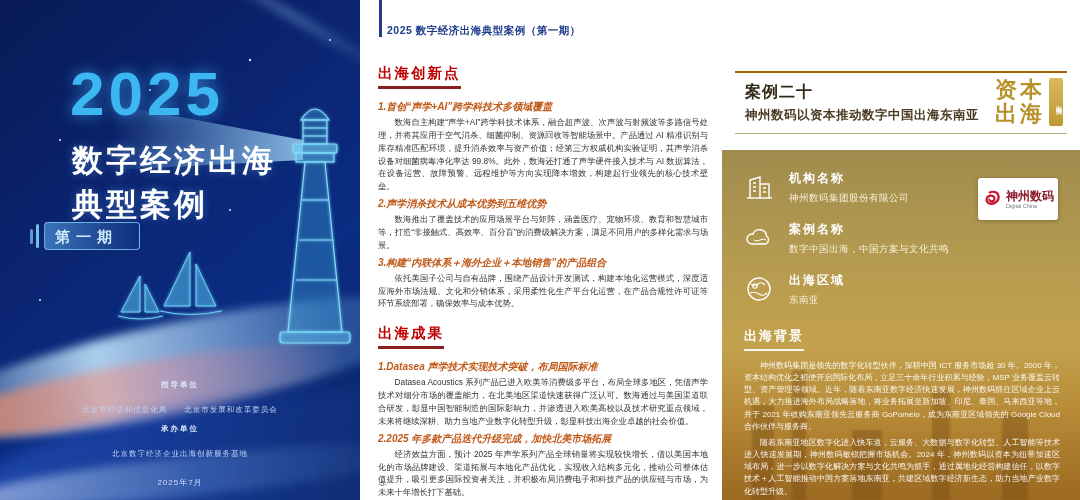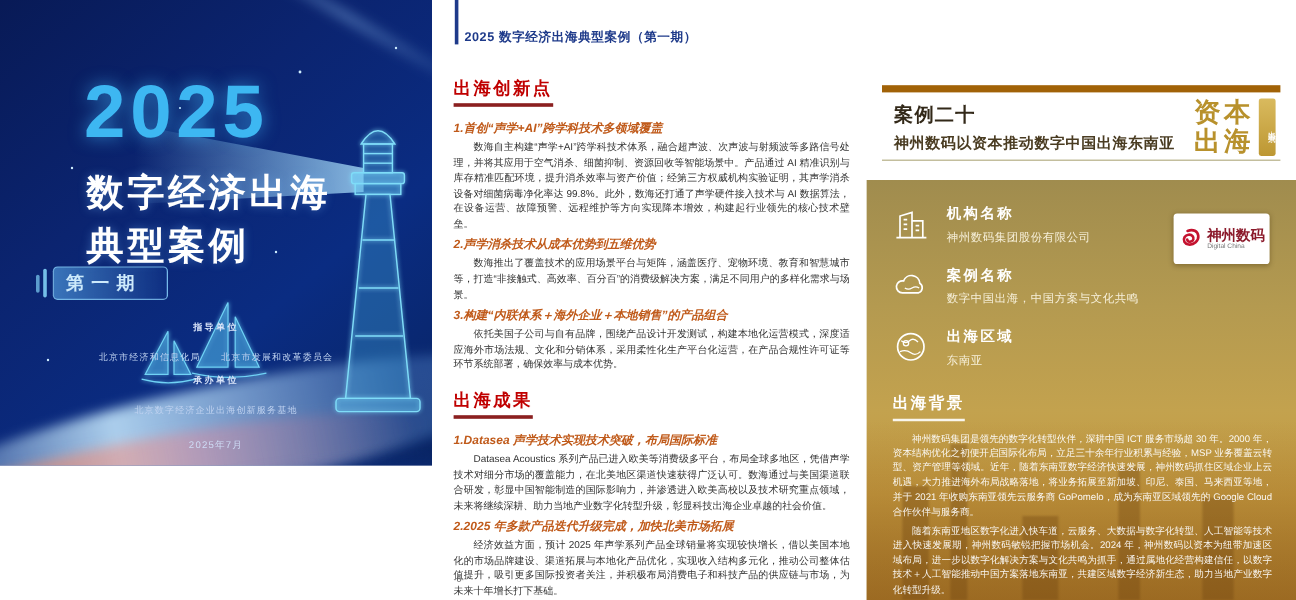--- a/index.html
+++ b/index.html
@@ -1,21 +1,21 @@
 <!DOCTYPE html>
 <html><head>
 <meta charset="utf-8">
 <style>
   * { margin:0; padding:0; box-sizing:border-box; }
   html,body { background:#e8e8e8; }
   .page { position:relative; width:1080px; height:500px; overflow:hidden;
           font-family:"Liberation Sans","DejaVu Sans",sans-serif; display:flex; background:#fff; }
 
   
-  .cover { position:relative; width:360px; height:388px; flex:0 0 360px; overflow:hidden;
+  .cover { position:relative; width:360px; height:500px; flex:0 0 360px; overflow:hidden;
            background:linear-gradient(140deg,#081a56 0%,#0b2470 35%,#0a2c82 65%,#082463 100%); }
   .cover-art { position:absolute; left:0; top:0; }
   .streak { position:absolute; filter:blur(5px); border-radius:50%; pointer-events:none; }
   .streak.s1 { left:-90px; top:322px; width:540px; height:90px; transform:rotate(-12deg);
                background:linear-gradient(90deg,rgba(255,255,255,0) 0%,rgba(200,235,255,.85) 35%,rgba(130,190,255,.25) 80%); }
   .streak.s2 { left:-70px; top:362px; width:430px; height:56px; transform:rotate(-10deg);
                background:linear-gradient(90deg,rgba(255,150,90,.75),rgba(255,120,130,.35) 55%,rgba(255,120,130,0)); }
   .streak.s3 { left:-50px; top:398px; width:580px; height:150px; transform:rotate(-8deg);
                background:linear-gradient(90deg,rgba(45,95,210,.55),rgba(28,60,150,.45) 60%,rgba(28,60,150,.1)); filter:blur(8px); }
   .streak.s4 { left:150px; top:10px; width:280px; height:9px; transform:rotate(30deg);
@@ -45,21 +45,21 @@
   .mid-body { position:absolute; left:18px; right:14px; top:60px; }
   .sec-title { display:inline-block; color:#c00000; font-size:14.5px; font-weight:bold; letter-spacing:2px;
                border-bottom:3px solid #8b2020; padding-bottom:3px; margin:4px 0 7px 0; }
   .item-h { color:#c05a1a; font-size:10px; font-weight:bold; margin:4px 0 2px 0;font-style:italic; }
   .item-p { color:#333333; font-size:8.3px; line-height:1.55; text-align:justify; text-indent:2em; }
   .page-num { position:absolute; left:18px; bottom:13px; font-size:7px; color:#555; }
 
   
   .casepage { position:relative; flex:1; height:500px; background:#ffffff; overflow:hidden; }
   .case-header { position:absolute; left:13px; right:13px; top:71px; height:63px;
-                 border-top:6px solid #a16207; border-bottom:1px solid #b5ae85; padding:9px 0 0 10px; }
+                 border-top:2px solid #a16207; border-bottom:1px solid #b5ae85; padding:9px 0 0 10px; }
   .case-no { font-size:16px; font-weight:bold; color:#322818; letter-spacing:1px; }
   .case-title { font-size:12.5px; font-weight:bold; color:#4a3c22; margin-top:4px; letter-spacing:.5px; }
   .stamp { position:absolute; right:4px; top:5px; display:flex; align-items:stretch; }
   .stamp-chars { font-size:22px; font-weight:900; color:#b8912c; line-height:1.08; letter-spacing:3px; text-align:left; }
   .stamp-ribbon { width:14px; margin-left:4px; background:linear-gradient(#d9ba5e,#bd9733); border-radius:2px;
                   writing-mode:vertical-rl; font-size:6.5px; color:#fff; text-align:center; letter-spacing:1px; padding:3px 0; }
   .gold-panel { position:absolute; left:0; right:0; top:150px; bottom:0;
                 background:linear-gradient(180deg,#a08c4e 0%,#b49a50 30%,#c3a24e 55%,#c1973f 75%,#a97c2e 100%); }
   .skyline { position:absolute; left:0; right:0; bottom:0; height:150px;
              background:linear-gradient(180deg,rgba(150,95,25,0) 0%,rgba(140,85,20,.45) 100%); }

